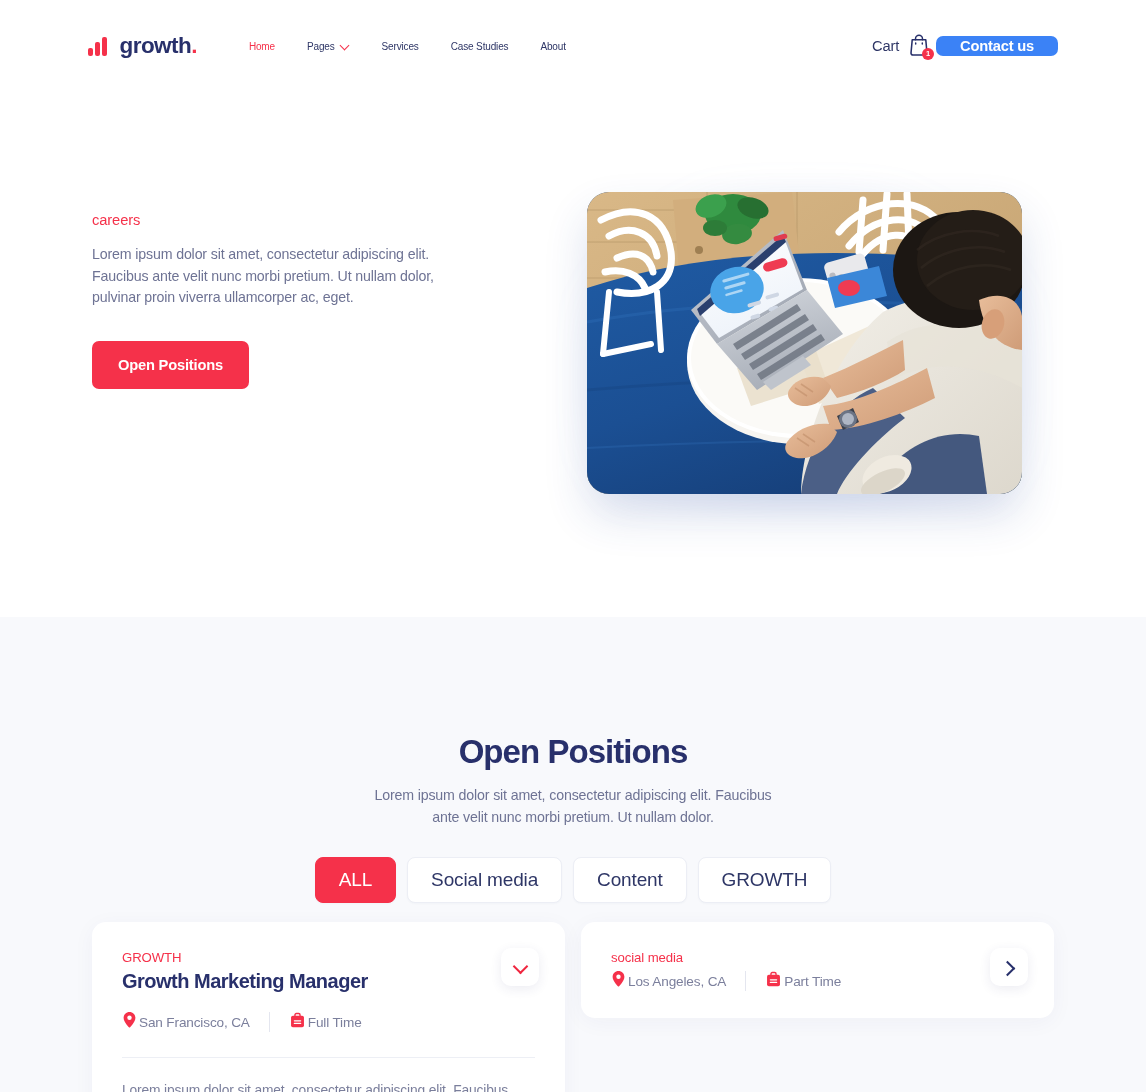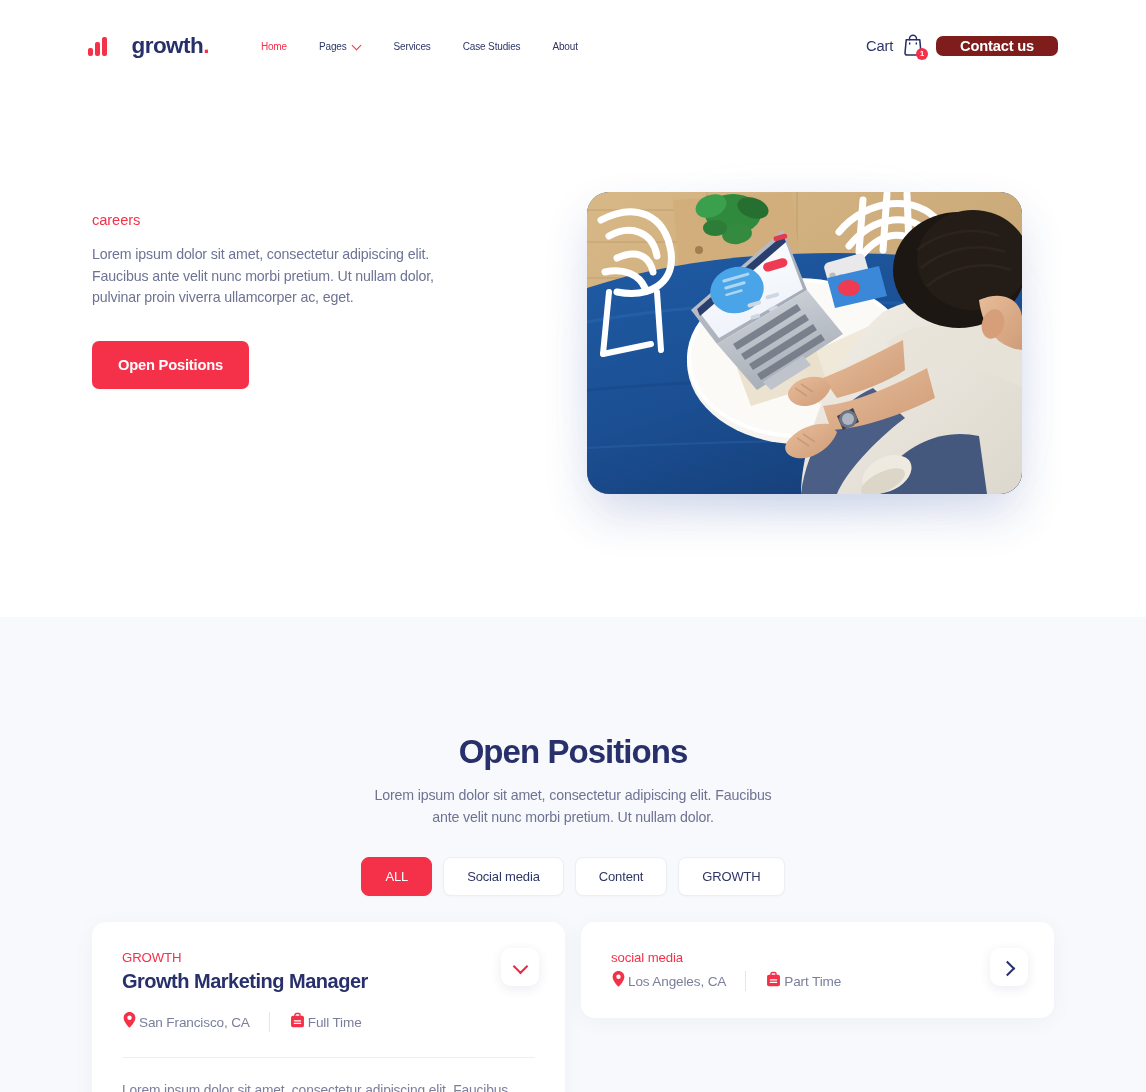--- a/index.html
+++ b/index.html
@@ -19,21 +19,21 @@
   
   .navbar {
     position: absolute; top: 0; left: 0;
     width: 1146px; height: 92px;
     background: #ffffff;
     display: flex; align-items: center;
     padding: 0 88px;
     z-index: 30;
   }
 
-  .brand { display: flex; align-items: center; gap: 25px; margin-right: 40px; }
+  .brand { display: flex; align-items: center; gap: 13px; margin-right: 40px; }
   .brand-bars { display: flex; align-items: flex-end; gap: 2.5px; height: 19px; }
   .brand-bars i { display: block; width: 4.5px; background: #F5314A; border-radius: 2px; }
   .brand-bars i:nth-child(1) { height: 8px; }
   .brand-bars i:nth-child(2) { height: 14px; }
   .brand-bars i:nth-child(3) { height: 19px; }
   .brand-name {
     font-size: 22.5px; font-weight: 700; color: #28306B;
     letter-spacing: -0.55px;
   }
   .brand-dot { color: #F5314A; font-weight: 700; }
@@ -48,37 +48,37 @@
   .nav-link.active { color: #F5314A; }
   .nav-link:first-child { padding-left: 12px; }
   .chev-sm { display: inline-block; width: 9px; height: 9px; position: relative; }
   .chev-sm::after {
     content: ''; position: absolute; left: 0; top: 0;
     width: 6px; height: 6px;
     border-right: 1.6px solid #F5314A; border-bottom: 1.6px solid #F5314A;
     transform: rotate(45deg);
   }
 
-  .nav-right { margin-left: auto; display: flex; align-items: center; gap: 12px; }
+  .nav-right { margin-left: auto; display: flex; align-items: center; gap: 6px; }
   .cart {
     display: flex; align-items: center; gap: 9px; cursor: pointer;
   }
   .cart-label { font-size: 14.7px; color: #2E3666; letter-spacing: -0.15px; }
   .cart-icon-wrap { position: relative; width: 22px; height: 24px; }
   .cart-badge {
     position: absolute; right: -4px; bottom: -2px;
     width: 12px; height: 12px; border-radius: 50%;
     background: #F5314A; color: #fff;
     font-size: 7.5px; font-weight: 700;
     display: flex; align-items: center; justify-content: center;
     line-height: 1;
   }
 
   .btn-contact {
-    background: #7f1d1d; color: #fff;
+    background: #3b82f6; color: #fff;
     font-size: 14.7px; font-weight: 600;
     border: none; border-radius: 7px;
     padding: 2px 24px; cursor: pointer;
     letter-spacing: -0.2px;
     font-family: "Liberation Sans", sans-serif;
   }
 
   
   .hero {
     position: absolute; top: 92px; left: 0;
@@ -147,21 +147,21 @@
     text-align: center; font-size: 14.2px; line-height: 21.6px;
     color: #6E7394; letter-spacing: -0.15px;
     width: 400px; margin: 14px auto 0;
   }
 
   .filters {
     display: flex; justify-content: center; gap: 11px;
     margin-top: 29px;
   }
   .filter {
-    font-size: 13px; color: #2E3666;
+    font-size: 19px; color: #2E3666;
     background: #ffffff; border: 1px solid #ECEEF5;
     border-radius: 8px; padding: 11px 23px; cursor: pointer;
     letter-spacing: -0.15px; white-space: nowrap;
     font-family: "Liberation Sans", sans-serif;
     box-shadow: 0 1px 2px rgba(40,48,107,0.03);
   }
   .filter.active {
     background: #F5314A; color: #ffffff; border-color: #F5314A;
     font-weight: 500;
   }

